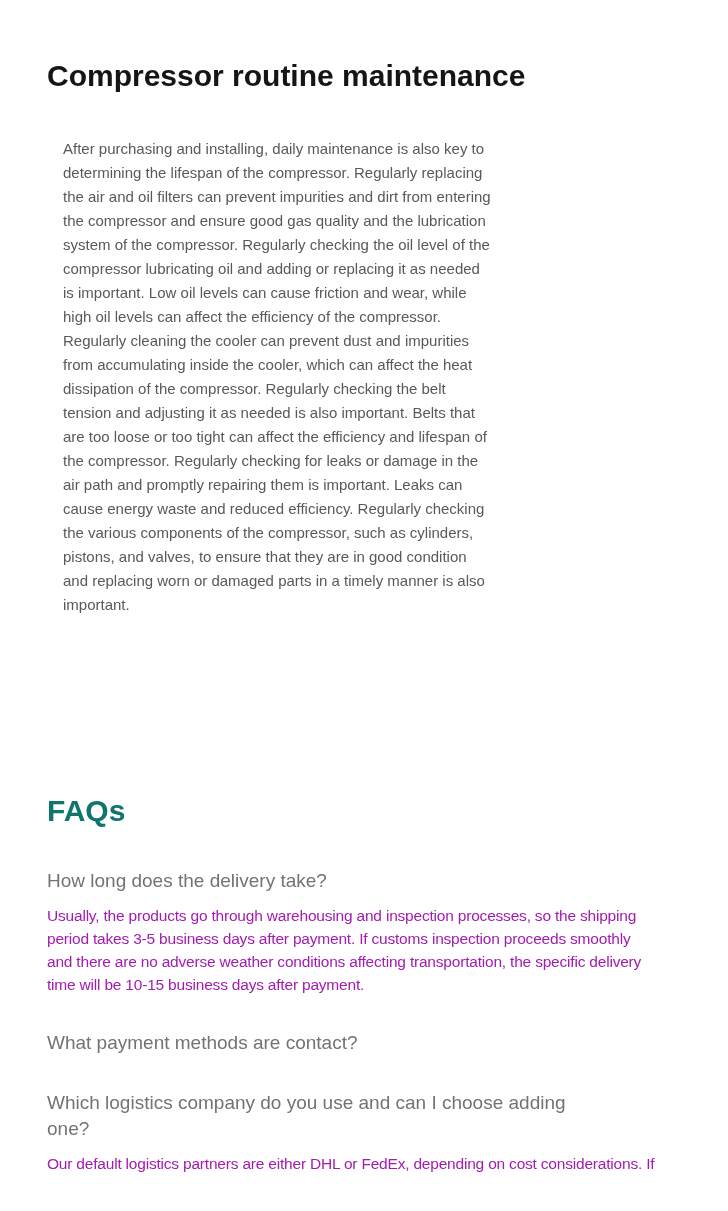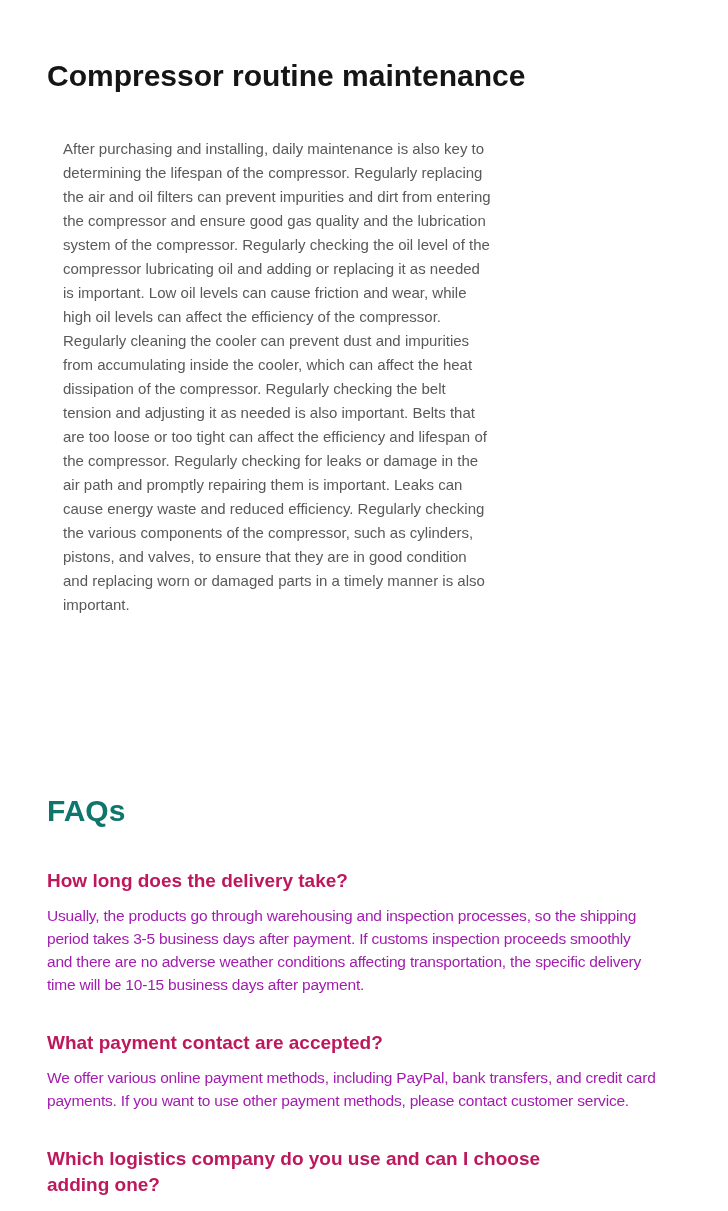--- a/index.html
+++ b/index.html
@@ -39,22 +39,22 @@
   }
 
   .faq-item { margin-top: 40px; }
   .faq-item + .faq-item { margin-top: 34px; }
 
   h3.faq-q {
     margin: 0 0 10px 0;
     max-width: 555px;
     font-size: 19px;
     line-height: 26px;
-    font-weight: bold;
-    color: #be185d;
+    font-weight: normal;
+    color: #737373;
   }
   p.faq-a {
     margin: 0;
     max-width: 612px;
     font-size: 15.5px;
     line-height: 23px;
     letter-spacing: -0.2px;
     color: #a21caf;
   }
 </style>
@@ -68,22 +68,21 @@
   <p class="article-body">After purchasing and installing, daily maintenance is also key to determining the lifespan of the compressor. Regularly replacing the air and oil filters can prevent impurities and dirt from entering the compressor and ensure good gas quality and the lubrication system of the compressor. Regularly checking the oil level of the compressor lubricating oil and adding or replacing it as needed is important. Low oil levels can cause friction and wear, while high oil levels can affect the efficiency of the compressor. Regularly cleaning the cooler can prevent dust and impurities from accumulating inside the cooler, which can affect the heat dissipation of the compressor. Regularly checking the belt tension and adjusting it as needed is also important. Belts that are too loose or too tight can affect the efficiency and lifespan of the compressor. Regularly checking for leaks or damage in the air path and promptly repairing them is important. Leaks can cause energy waste and reduced efficiency. Regularly checking the various components of the compressor, such as cylinders, pistons, and valves, to ensure that they are in good condition and replacing worn or damaged parts in a timely manner is also important.</p>
 
   <h2 class="faqs-title">FAQs</h2>
 
   <section class="faq-item">
     <h3 class="faq-q">How long does the delivery take?</h3>
     <p class="faq-a">Usually, the products go through warehousing and inspection processes, so the shipping period takes 3-5 business days after payment. If customs inspection proceeds smoothly and there are no adverse weather conditions affecting transportation, the specific delivery time will be 10-15 business days after payment.</p>
   </section>
 
   <section class="faq-item">
-    <h3 class="faq-q">What payment contact are accepted?</h3>
-    <p class="faq-a">We offer various online payment methods, including PayPal, bank transfers, and credit card payments. If you want to use other payment methods, please contact customer service.</p>
+    <h3 class="faq-q">What payment methods are contact?</h3>
   </section>
 
   <section class="faq-item">
     <h3 class="faq-q">Which logistics company do you use and can I choose adding one?</h3>
     <p class="faq-a">Our default logistics partners are either DHL or FedEx, depending on cost considerations. If</p>
   </section>
 
 </main>
 
 </body></html>

